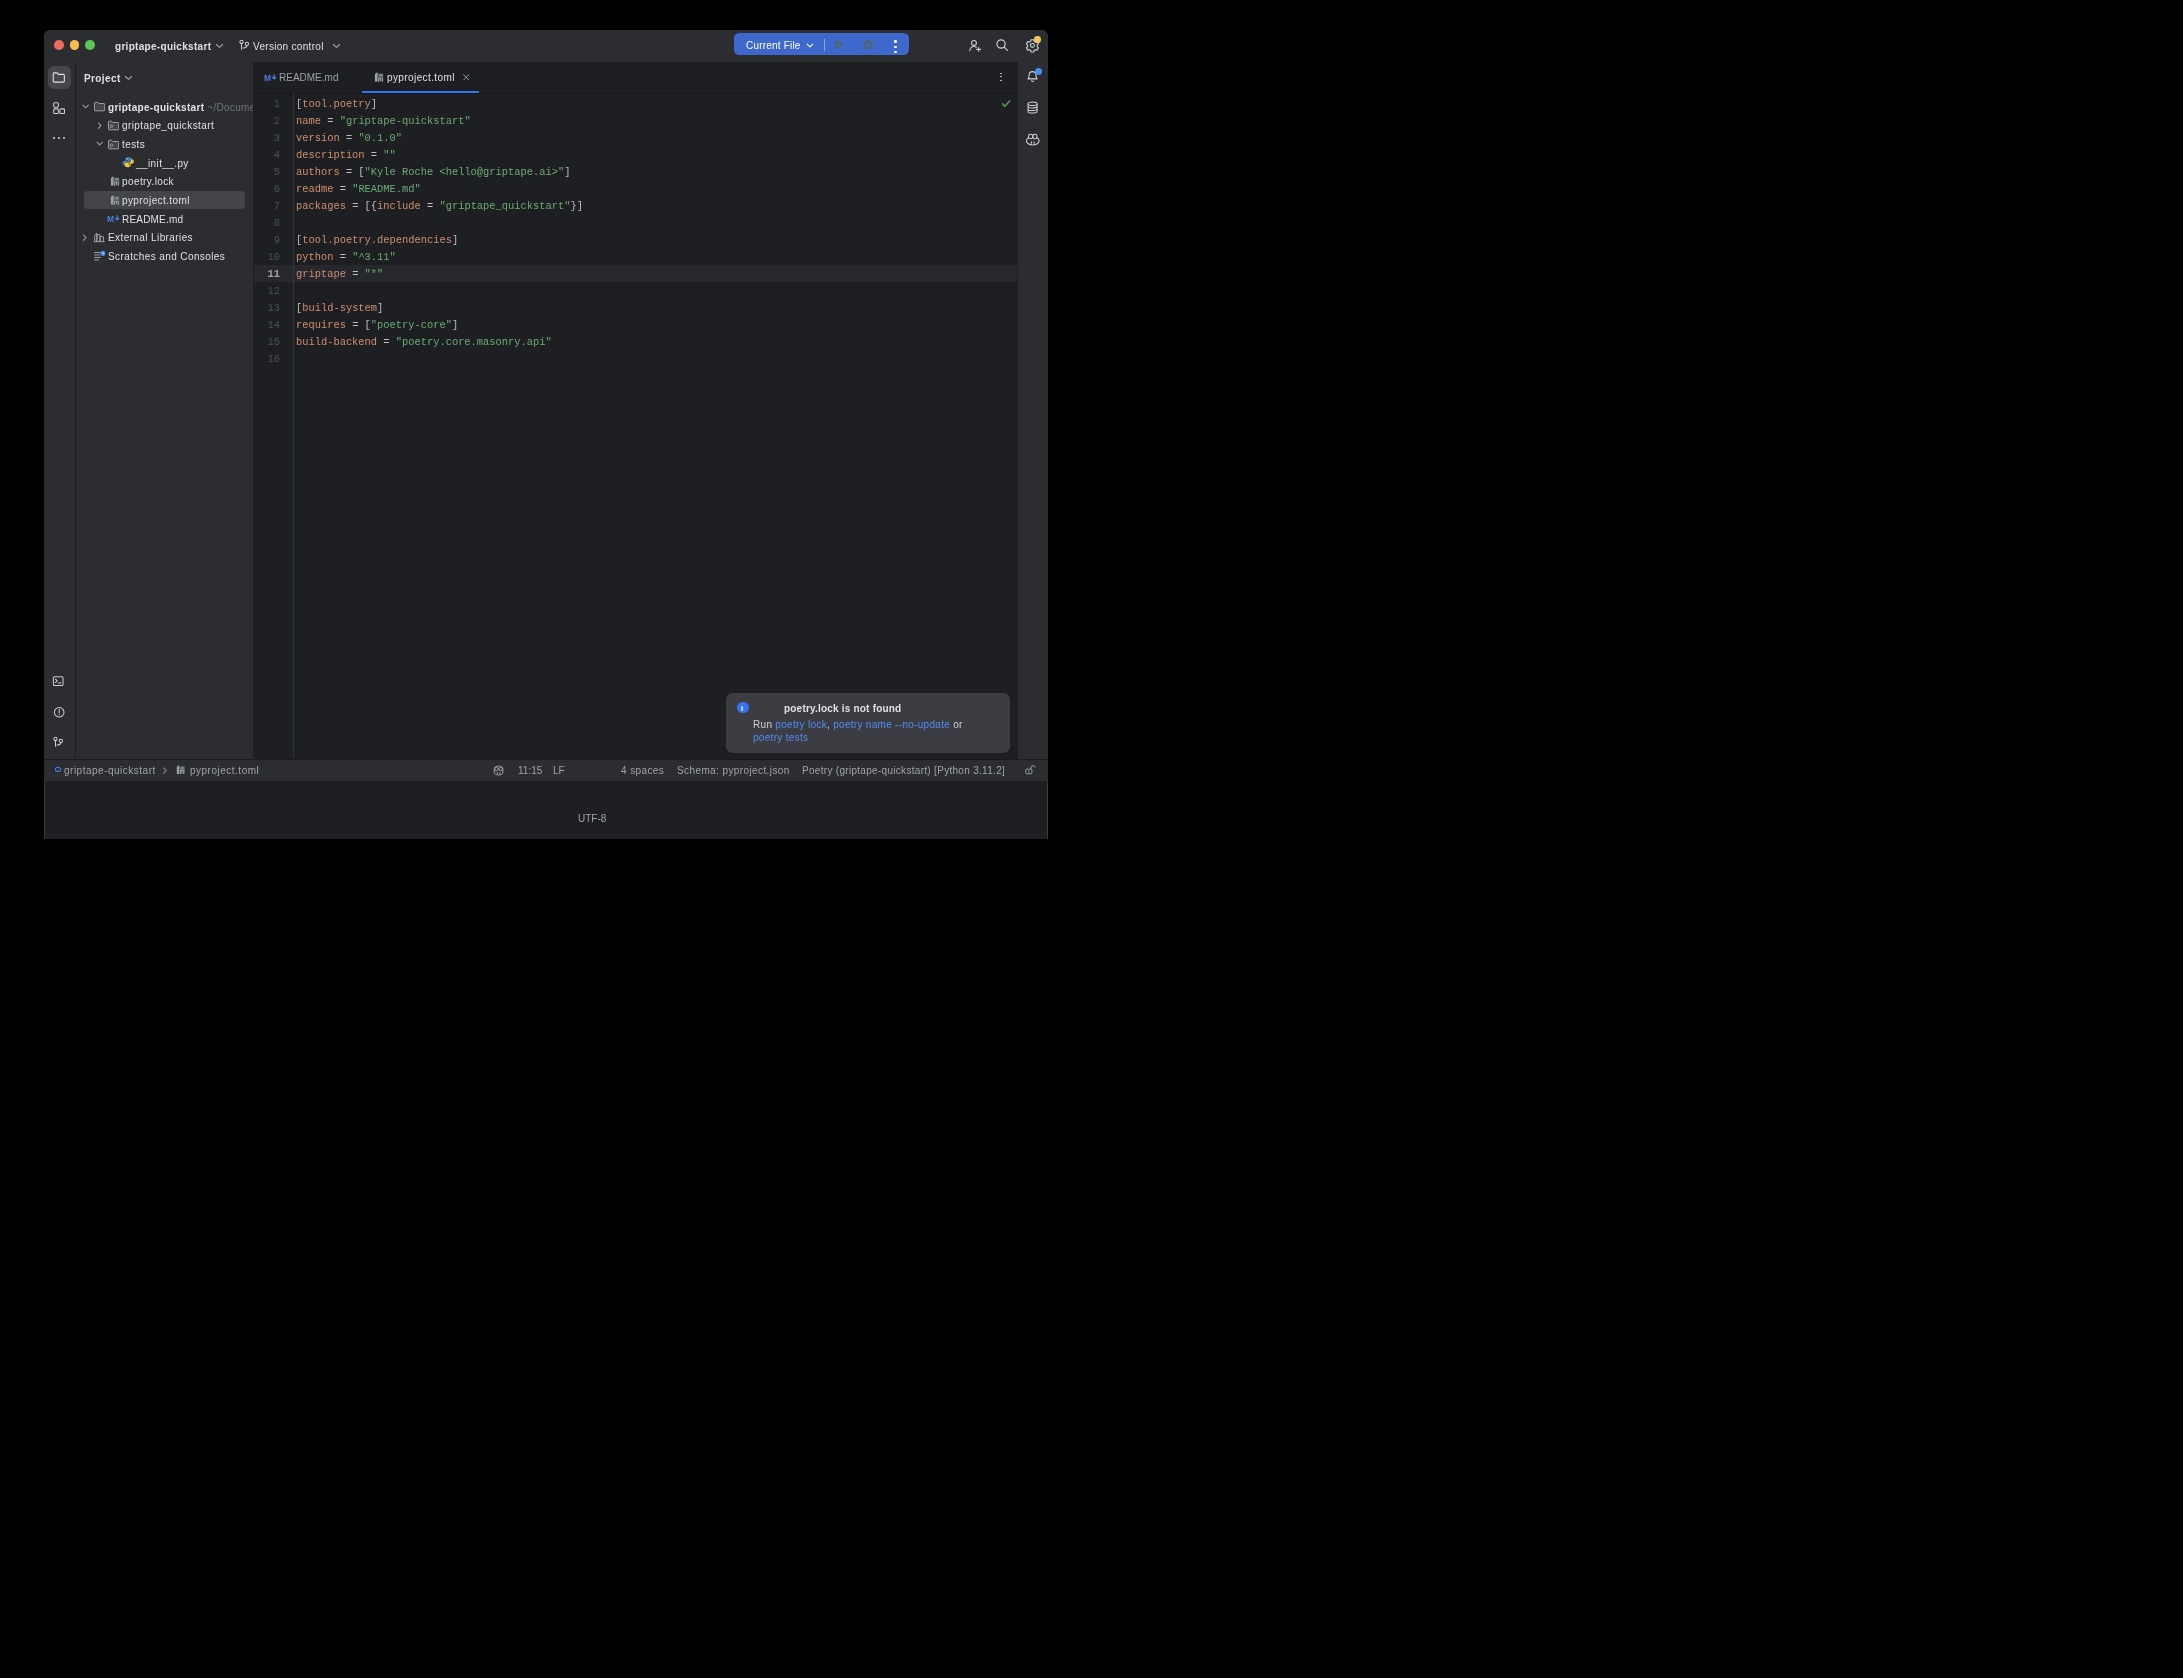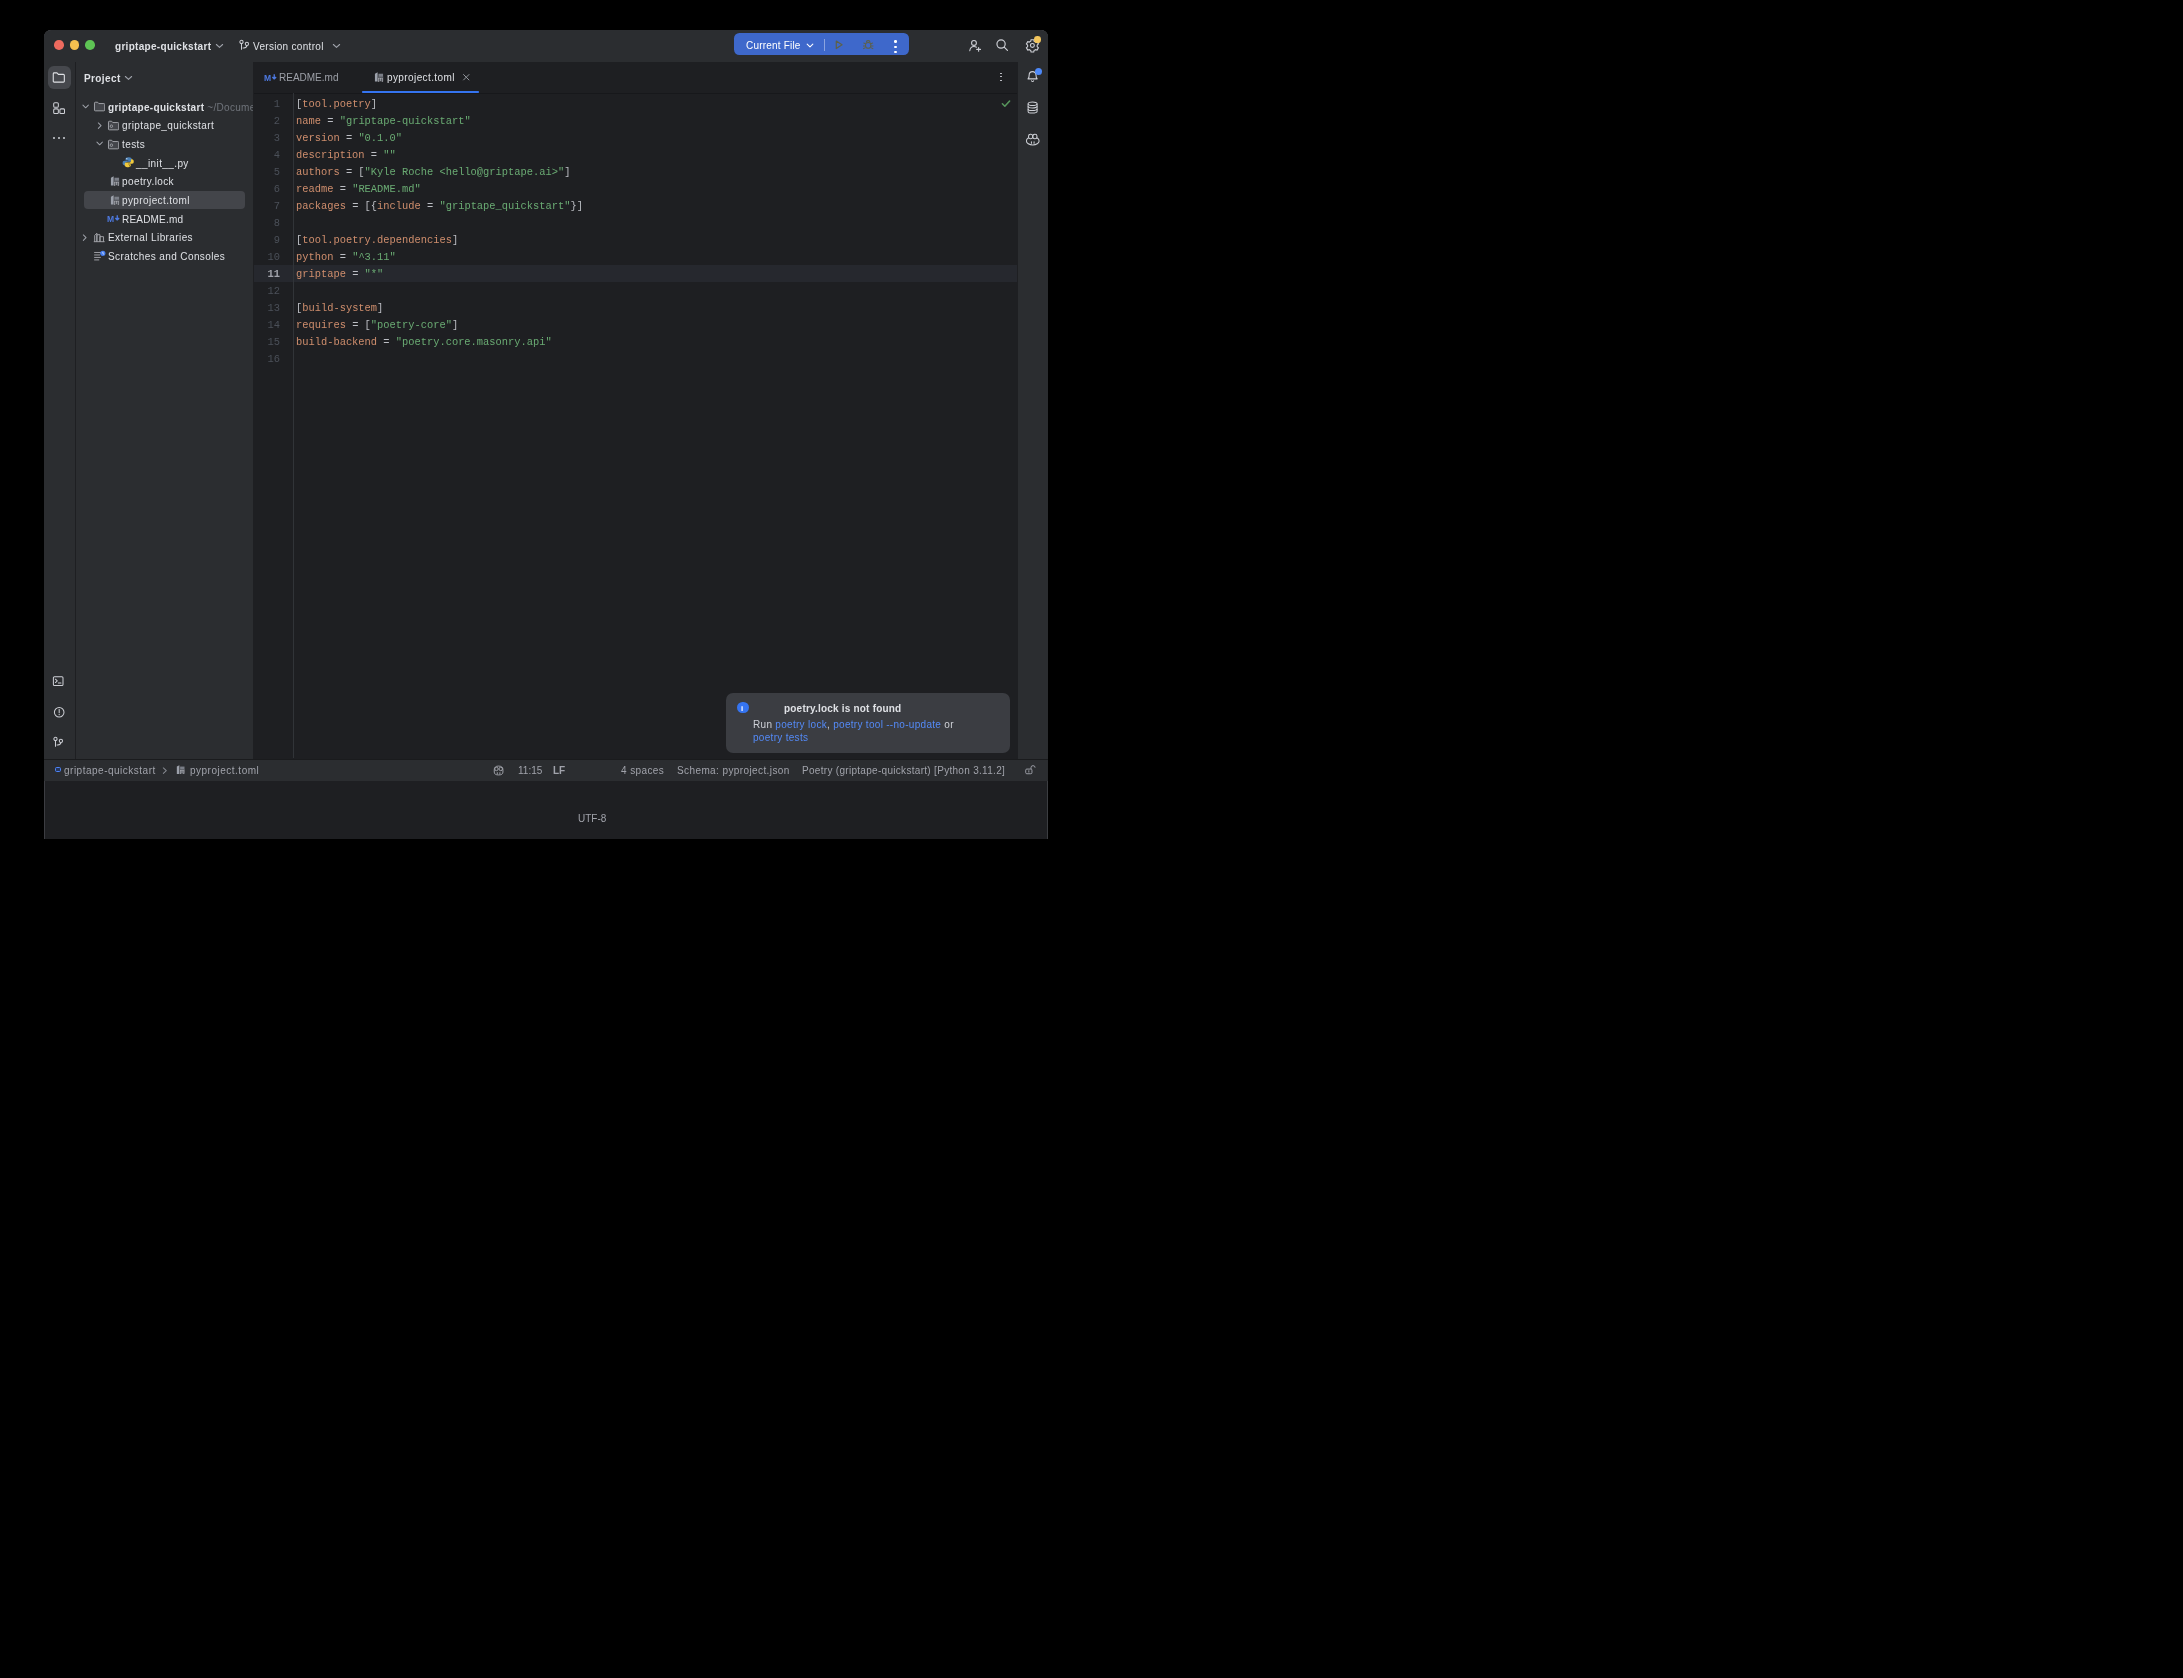--- a/index.html
+++ b/index.html
@@ -281,32 +281,32 @@
         <text x="9.7" y="12.6" font-family="Liberation Sans" font-size="5.6" fill="#d6d8dd" text-anchor="middle">[T]</text>
     </svg>
     <div class="t" style="left:146px;top:740px;font-size:10px;letter-spacing:0.5px;color:#a1a3ab;">pyproject.toml</div>
     <svg class="abs" style="left:448px;top:734px;" width="13.2" height="12.4" viewBox="0 0 19 18" fill="none" stroke="#a1a3ab" stroke-width="1.4">
       <path d="M3.2 8.5 a6.3 5.5 0 0 1 12.6 0 v3.2 a6.3 4.2 0 0 1 -12.6 0 z"></path>
       <circle cx="6.4" cy="7.2" r="2.5"></circle>
         <circle cx="12.6" cy="7.2" r="2.5"></circle>
       <path d="M7.6 12.6 v1.8 M11.4 12.6 v1.8" stroke-linecap="round"></path>
     </svg>
     <div class="t" style="left:474px;top:740px;font-size:10px;color:#a1a3ab;">11:15</div>
-    <div class="t" style="left:509px;top:740px;font-size:10px;color:#a1a3ab;font-weight:bold;">LF</div>
+    <div class="t" style="left:509px;top:740px;font-size:10px;color:#a1a3ab;">LF</div>
     <div class="t" style="left:534px;top:740px;font-size:10px;color:#a1a3ab;margin-top:48px;">UTF-8</div>
     <div class="t" style="left:577px;top:740px;font-size:10px;letter-spacing:0.4px;color:#a1a3ab;">4 spaces</div>
     <div class="t" style="left:633px;top:740px;font-size:10px;letter-spacing:0.4px;color:#a1a3ab;">Schema: pyproject.json</div>
     <div class="t" style="left:758px;top:740px;font-size:10px;letter-spacing:0.3px;color:#a1a3ab;">Poetry (griptape-quickstart) [Python 3.11.2]</div>
     <svg class="abs" style="left:980px;top:734px;" width="11.7" height="11.7" viewBox="0 0 15 15" fill="none" stroke="#a1a3ab" stroke-width="1.2">
       <rect x="2.2" y="6.5" width="8" height="6" rx="1.4"></rect>
       <path d="M9 6.5 v-1.8 a2.6 2.6 0 0 1 5.2 0"></path>
       <path d="M6.2 8.6 v1.8" stroke-linecap="round"></path>
     </svg>
   </div>
 
   <div class="abs" style="left:682px;top:663px;width:284px;height:60px;border-radius:7px;background:#3b3d42;"></div>
   <div class="abs" style="left:693px;top:672px;width:11.7px;height:11.7px;border-radius:50%;background:#3574f0;"></div>
   <div class="t" style="left:697px;top:678px;font-size:7.8px;font-weight:700;color:#fff;">i</div>
   <div class="t" style="left:709px;top:678px;font-size:10px;font-weight:700;letter-spacing:0.2px;color:#dfe1e5;margin-left:31px;">poetry.lock is not found</div>
-  <div class="t" style="left:709px;top:694px;font-size:10px;letter-spacing:0.3px;color:#ced0d6;">Run <span style="color:#548af7">poetry lock</span>, <span style="color:#548af7">poetry tool --no-update</span> or</div>
+  <div class="t" style="left:709px;top:694px;font-size:10px;letter-spacing:0.3px;color:#ced0d6;">Run <span style="color:#548af7">poetry lock</span>, <span style="color:#548af7">poetry name --no-update</span> or</div>
   <div class="t" style="left:709px;top:707px;font-size:10px;letter-spacing:0.3px;color:#548af7;">poetry tests</div>
 </div>
 
 
 </body></html>

